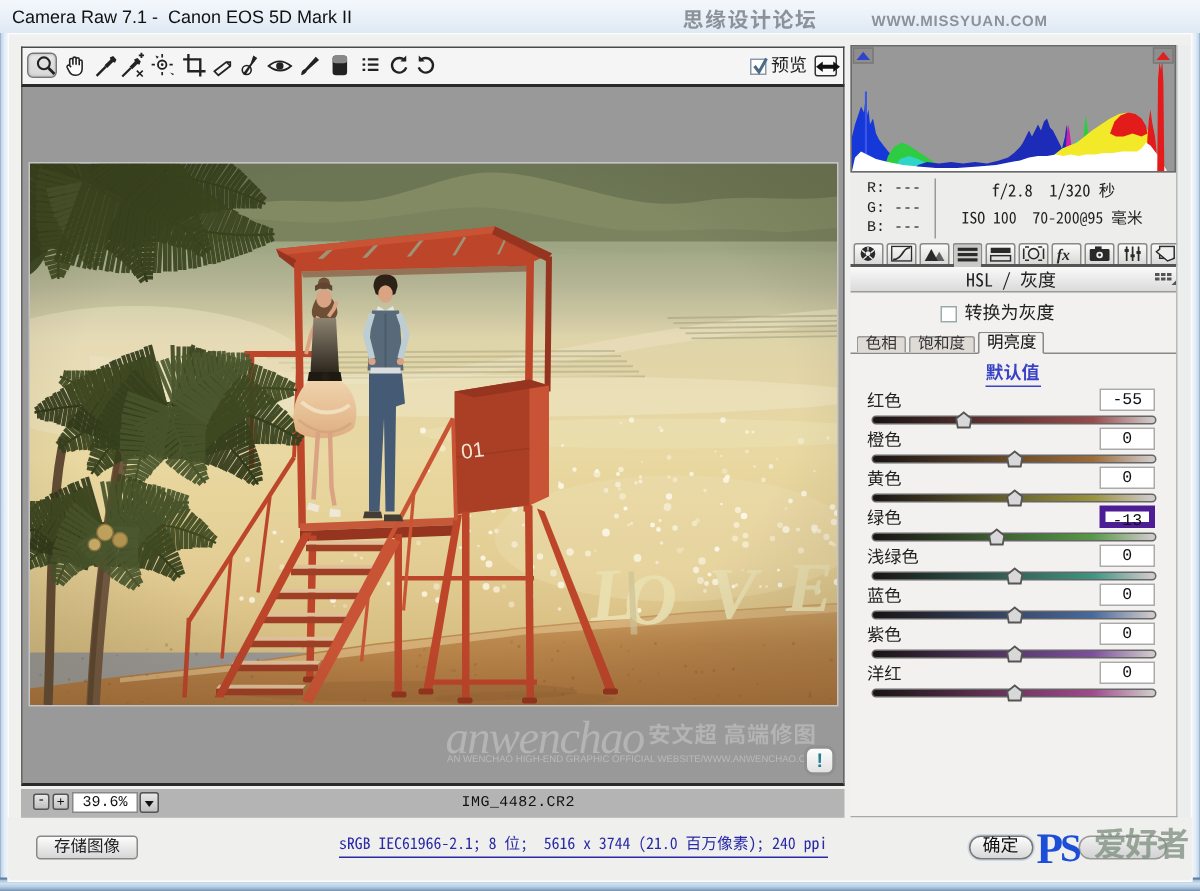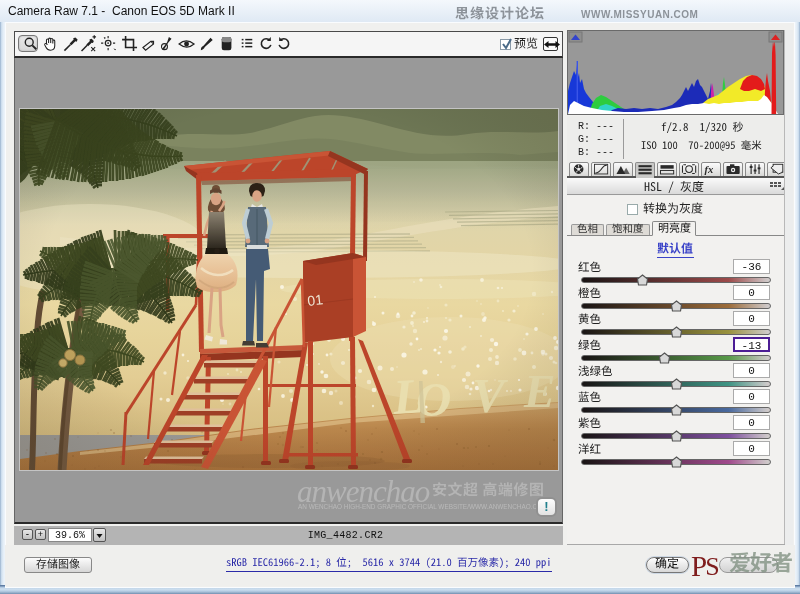--- a/index.html
+++ b/index.html
@@ -2121,21 +2121,21 @@
 <svg style="position:absolute;left:658px;top:223px;overflow:visible" width="35" height="16">
     <path d="M3.7 3.8V6H1.7V3.8ZM3.7 3.1H1.7V1H3.7ZM0.9 0.2V7.8H1.7V6.8H4.5V0.2ZM9.4 0.8V2.7H6.3V0.8ZM5.5 0V3.9C5.5 5.7 5.3 7.8 3.5 9.2C3.6 9.3 3.9 9.6 4.1 9.8C5.3 8.8 5.9 7.5 6.1 6.1H9.4V8.6C9.4 8.8 9.3 8.9 9.1 8.9C8.9 8.9 8.2 8.9 7.5 8.8C7.6 9.1 7.8 9.4 7.8 9.7C8.8 9.7 9.4 9.6 9.7 9.5C10.1 9.4 10.2 9.1 10.2 8.6V0ZM9.4 3.5V5.4H6.2C6.3 4.9 6.3 4.4 6.3 4V3.5Z M11.9 4.8V6.6H12.7V5.4H20.3V6.6H21.1V4.8ZM14 2.5H19V3.5H14ZM13.2 1.9V4.1H19.9V1.9ZM14.3 6.2C14.3 7.9 13.9 8.6 11.6 9C11.8 9.2 12 9.5 12.1 9.7C14.3 9.3 14.9 8.5 15.1 6.9H17.8V8.5C17.8 9.3 18 9.5 18.9 9.5C19.1 9.5 20.1 9.5 20.3 9.5C21 9.5 21.2 9.2 21.3 7.9C21.1 7.8 20.7 7.7 20.6 7.6C20.5 8.6 20.5 8.8 20.2 8.8C20 8.8 19.2 8.8 19.1 8.8C18.7 8.8 18.6 8.7 18.6 8.5V6.2ZM15.8 -0.3C16 -0 16.1 0.3 16.3 0.6H11.7V1.3H21.3V0.6H17.2C17.1 0.3 16.8 -0.2 16.6 -0.5Z M26.2 1.7V2.7H24.5V3.4H26.2V5.2H30.5V3.4H32.3V2.7H30.5V1.7H29.7V2.7H27V1.7ZM29.7 3.4V4.5H27V3.4ZM30.3 6.6C29.8 7.1 29.2 7.6 28.4 7.9C27.6 7.6 26.9 7.1 26.5 6.6ZM24.6 5.9V6.6H26.1L25.7 6.7C26.1 7.3 26.7 7.9 27.5 8.3C26.4 8.6 25.3 8.8 24.1 8.9C24.2 9.1 24.4 9.4 24.4 9.6C25.8 9.5 27.2 9.2 28.3 8.7C29.4 9.2 30.7 9.5 32.1 9.7C32.2 9.5 32.4 9.1 32.6 9C31.4 8.9 30.2 8.6 29.3 8.3C30.2 7.8 31 7.1 31.5 6.1L31 5.9L30.9 5.9ZM27.2 -0.3C27.4 -0 27.5 0.3 27.6 0.6H23.4V3.7C23.4 5.3 23.3 7.6 22.4 9.3C22.6 9.4 23 9.5 23.1 9.7C24.1 7.9 24.2 5.4 24.2 3.6V1.4H32.4V0.6H28.6C28.4 0.3 28.2 -0.1 28 -0.5Z" fill="#111"></path>
   </svg>
 <svg style="position:absolute;left:657px;top:243px;overflow:visible" width="38" height="17">
     <path d="M2.4 8.3C2.5 8.9 2.5 9.8 2.5 10.4L3.4 10.2C3.4 9.7 3.3 8.8 3.2 8.2ZM3.5 8.2C3.7 8.8 3.9 9.6 3.9 10.1L4.7 9.9C4.7 9.4 4.5 8.7 4.3 8.1ZM4.7 8.2C4.9 8.6 5.1 9.2 5.1 9.6L6 9.3C6 8.9 5.7 8.3 5.5 7.9ZM1.3 8C1.1 8.7 0.8 9.6 0.4 10.2L1.4 10.6C1.7 10 2 9.1 2.2 8.4ZM8 -0.6V2.5V2.7H6.2V4.1H8C7.8 6 7.3 8 5.6 9.8C6 10 6.4 10.3 6.7 10.6C7.8 9.4 8.4 8 8.8 6.7C9.3 8.3 9.9 9.7 10.9 10.6C11.1 10.2 11.5 9.7 11.8 9.5C10.5 8.4 9.7 6.3 9.3 4.1H11.4V2.7H9.3V2.5V0.7C9.7 1.3 10.1 2 10.3 2.4L11.3 1.8C11.1 1.3 10.5 0.5 10 -0.1L9.3 0.3V-0.6ZM2 1.3C2.2 1.8 2.3 2.6 2.4 3L3 2.8C2.9 2.4 2.8 1.7 2.6 1.1ZM2 0.7H3V3.4H2ZM4.9 1.7V3.4H3.9V2.9L4.4 3.1C4.5 2.7 4.7 2.2 4.9 1.7ZM4.3 1.1C4.2 1.5 4 2.3 3.9 2.7V0.7H4.9V1.3ZM1 4.9V6H2.8V6.6L0.7 6.7L0.8 7.9C2.2 7.8 4.2 7.7 6 7.6L6.1 6.5L4.1 6.6V6H5.9V4.9H4.1V4.4H6V-0.2H1V4.4H2.8V4.9Z M13.4 0.5C14 1 14.9 1.8 15.3 2.3L16.3 1.3C15.9 0.8 15 0.1 14.4 -0.5ZM19.2 -0.5C19.2 3.4 19.3 7.4 16.3 9.6C16.7 9.8 17.1 10.3 17.4 10.7C18.8 9.6 19.6 8.1 20 6.5C20.5 8 21.3 9.6 22.7 10.7C23 10.3 23.4 9.9 23.8 9.6C21.1 7.8 20.7 4.1 20.6 2.9C20.7 1.8 20.7 0.6 20.7 -0.5ZM12.5 3.1V4.5H14.3V8.1C14.3 8.8 13.8 9.2 13.5 9.5C13.8 9.7 14.2 10.2 14.3 10.5C14.5 10.2 14.9 9.9 17.2 8.2C17 7.9 16.8 7.4 16.7 7L15.7 7.7V3.1Z M31 -0.6C31 -0.2 31 0.1 30.9 0.5H28V1.7H30.8L30.6 2.6H28.5V9.2H27.5V10.5H35.6V9.2H34.7V2.6H31.9L32.1 1.7H35.3V0.5H32.4L32.5 -0.5ZM29.8 9.2V8.6H33.4V9.2ZM29.8 5.3H33.4V5.9H29.8ZM29.8 4.3V3.6H33.4V4.3ZM29.8 6.9H33.4V7.6H29.8ZM26.8 -0.6C26.3 1.2 25.3 2.9 24.2 3.9C24.5 4.3 24.9 5.1 25 5.4C25.2 5.2 25.4 4.9 25.7 4.6V10.7H27V2.5C27.4 1.6 27.8 0.7 28.2 -0.1Z" fill="#3a43c8"></path>
   </svg>
 <div class="abs" style="left:657px;top:257px;width:37px;height:1px;background:#3a43c8"></div>
 <svg style="position:absolute;left:578px;top:262px;overflow:visible" width="25" height="16">
     <path d="M0.4 8.6 0.6 9.5C1.7 9.2 3.2 8.9 4.6 8.6L4.5 7.8C3 8.1 1.5 8.4 0.4 8.6ZM0.7 4.3C0.9 4.2 1.2 4.2 2.6 4C2.1 4.7 1.6 5.3 1.4 5.5C1 5.9 0.7 6.2 0.5 6.2C0.6 6.5 0.7 6.9 0.8 7.1C1 6.9 1.4 6.9 4.6 6.4C4.6 6.2 4.6 5.8 4.6 5.6L2 6C3 4.9 4 3.7 4.8 2.4L4 2C3.8 2.4 3.5 2.8 3.2 3.2L1.7 3.3C2.4 2.3 3.1 1.1 3.7 -0.1L2.8 -0.5C2.3 0.9 1.4 2.4 1.1 2.8C0.8 3.2 0.6 3.4 0.4 3.5C0.5 3.7 0.6 4.1 0.7 4.3ZM4.7 8.5V9.4H11V8.5H8.3V1.5H10.8V0.6H4.9V1.5H7.4V8.5Z M17 3.5V5.5H14.3V3.5ZM17.8 3.5H20.5V5.5H17.8ZM18.4 1.3C18 1.8 17.6 2.3 17.2 2.7H14.1C14.6 2.3 15 1.8 15.4 1.3ZM15.6 -0.5C14.8 1.1 13.4 2.4 11.9 3.3C12.1 3.5 12.4 3.9 12.4 4.1C12.8 3.9 13.1 3.6 13.5 3.3V8.3C13.5 9.6 14 9.9 15.8 9.9C16.3 9.9 19.8 9.9 20.3 9.9C22 9.9 22.4 9.4 22.6 7.6C22.3 7.6 22 7.4 21.7 7.3C21.6 8.8 21.4 9.1 20.3 9.1C19.5 9.1 16.4 9.1 15.8 9.1C14.5 9.1 14.3 9 14.3 8.3V6.4H20.5V6.9H21.4V2.7H18.2C18.8 2.2 19.3 1.5 19.7 0.9L19.1 0.5L19 0.6H15.9C16.1 0.3 16.2 0 16.4 -0.2Z" fill="#222"></path>
   </svg>
-<div class="abs mono" style="left:733px;top:259px;width:37px;height:15px;background:#fff;border:1px solid #aaa;font-size:11px;line-height:14px;text-align:center;color:#111">-36</div>
+<div class="abs mono" style="left:733px;top:259px;width:37px;height:15px;background:#fff;border:1px solid #aaa;font-size:11px;line-height:14px;text-align:center;color:#111">-55</div>
 <div class="abs" style="left:581px;top:277px;width:190px;height:6px;border-radius:3px;border:1px solid #666;background:linear-gradient(90deg,#191414,#9c4a4a 78%,#cfcaca 99%)"></div>
 <svg class="abs" style="left:636px;top:274px" width="13" height="13">
     <path d="M6.5 1 L11.5 5 L10.5 11 L2.5 11 L1.5 5 Z" fill="#d8d8d8" stroke="#555" stroke-width="1.2"></path>
   </svg>
 <svg style="position:absolute;left:578px;top:288px;overflow:visible" width="25" height="16">
     <path d="M5.7 5H9.1V6.2H5.7ZM4.9 4.3V6.9H9.9V4.3ZM2.1 -0.5V1.8H0.6V2.6H2C1.7 4.1 1 6 0.3 6.9C0.4 7.1 0.7 7.5 0.7 7.7C1.2 7 1.7 5.8 2.1 4.5V10.1H2.9V4.3C3.2 4.9 3.5 5.6 3.7 6L4.2 5.3C4 5 3.2 3.7 2.9 3.2V2.6H4V1.8H2.9V-0.5ZM4.1 1.7C4.4 2 4.9 2.3 5.2 2.6C4.7 3.2 4.2 3.7 3.7 4C3.9 4.1 4.1 4.4 4.2 4.6C4.8 4.2 5.4 3.7 5.8 3V3.5H8.8V2.7H6C6.5 2 6.9 1.1 7.1 0.1L6.6 -0L6.5 -0H4.4V0.7H6.2C6 1.2 5.8 1.6 5.6 2C5.3 1.7 4.9 1.4 4.5 1.2ZM5.3 7.3C5.6 7.8 5.9 8.5 5.9 9L6.7 8.8C6.6 8.3 6.4 7.6 6.1 7.1ZM8.6 7C8.4 7.6 8 8.4 7.7 9H3.8V9.8H11V9H8.6C8.9 8.5 9.2 7.9 9.5 7.3ZM8.3 -0.4 7.6 -0.2C8.3 2.4 9.3 3.7 10.6 4.6C10.8 4.4 11 4.1 11.2 3.9C10.7 3.6 10.2 3.2 9.8 2.7C10.1 2.4 10.6 2.1 11 1.8L10.4 1.2C10.2 1.5 9.8 1.9 9.4 2.2C9.2 1.9 9.1 1.7 9 1.4C9.3 1.2 9.8 0.8 10.2 0.5L9.6 -0.1C9.4 0.2 9 0.5 8.7 0.8C8.6 0.4 8.4 0 8.3 -0.4Z M17 3.5V5.5H14.3V3.5ZM17.8 3.5H20.5V5.5H17.8ZM18.4 1.3C18 1.8 17.6 2.3 17.2 2.7H14.1C14.6 2.3 15 1.8 15.4 1.3ZM15.6 -0.5C14.8 1.1 13.4 2.4 11.9 3.3C12.1 3.5 12.4 3.9 12.4 4.1C12.8 3.9 13.1 3.6 13.5 3.3V8.3C13.5 9.6 14 9.9 15.8 9.9C16.3 9.9 19.8 9.9 20.3 9.9C22 9.9 22.4 9.4 22.6 7.6C22.3 7.6 22 7.4 21.7 7.3C21.6 8.8 21.4 9.1 20.3 9.1C19.5 9.1 16.4 9.1 15.8 9.1C14.5 9.1 14.3 9 14.3 8.3V6.4H20.5V6.9H21.4V2.7H18.2C18.8 2.2 19.3 1.5 19.7 0.9L19.1 0.5L19 0.6H15.9C16.1 0.3 16.2 0 16.4 -0.2Z" fill="#222"></path>
   </svg>
 <div class="abs mono" style="left:733px;top:285px;width:37px;height:15px;background:#fff;border:1px solid #aaa;font-size:11px;line-height:14px;text-align:center;color:#111">0</div>
 <div class="abs" style="left:581px;top:303px;width:190px;height:6px;border-radius:3px;border:1px solid #666;background:linear-gradient(90deg,#191414,#9c6c3a 78%,#cfcaca 99%)"></div>
 <svg class="abs" style="left:670px;top:300px" width="13" height="13">
@@ -2145,21 +2145,21 @@
     <path d="M6.8 8.7C8.1 9.2 9.4 9.7 10.2 10.1L10.8 9.5C10 9.2 8.6 8.6 7.3 8.2ZM4 8.2C3.3 8.7 1.9 9.2 0.7 9.5C0.9 9.7 1.1 10 1.3 10.2C2.4 9.8 3.9 9.3 4.8 8.7ZM1.9 4.1V8H9.7V4.1H6.2V3.2H10.9V2.4H8.1V1.3H10.1V0.6H8.1V-0.5H7.2V0.6H4.4V-0.5H3.5V0.6H1.5V1.3H3.5V2.4H0.6V3.2H5.3V4.1ZM4.4 2.4V1.3H7.2V2.4ZM2.7 6.3H5.3V7.4H2.7ZM6.2 6.3H8.8V7.4H6.2ZM2.7 4.7H5.3V5.7H2.7ZM6.2 4.7H8.8V5.7H6.2Z M17 3.5V5.5H14.3V3.5ZM17.8 3.5H20.5V5.5H17.8ZM18.4 1.3C18 1.8 17.6 2.3 17.2 2.7H14.1C14.6 2.3 15 1.8 15.4 1.3ZM15.6 -0.5C14.8 1.1 13.4 2.4 11.9 3.3C12.1 3.5 12.4 3.9 12.4 4.1C12.8 3.9 13.1 3.6 13.5 3.3V8.3C13.5 9.6 14 9.9 15.8 9.9C16.3 9.9 19.8 9.9 20.3 9.9C22 9.9 22.4 9.4 22.6 7.6C22.3 7.6 22 7.4 21.7 7.3C21.6 8.8 21.4 9.1 20.3 9.1C19.5 9.1 16.4 9.1 15.8 9.1C14.5 9.1 14.3 9 14.3 8.3V6.4H20.5V6.9H21.4V2.7H18.2C18.8 2.2 19.3 1.5 19.7 0.9L19.1 0.5L19 0.6H15.9C16.1 0.3 16.2 0 16.4 -0.2Z" fill="#222"></path>
   </svg>
 <div class="abs mono" style="left:733px;top:311px;width:37px;height:15px;background:#fff;border:1px solid #aaa;font-size:11px;line-height:14px;text-align:center;color:#111">0</div>
 <div class="abs" style="left:581px;top:329px;width:190px;height:6px;border-radius:3px;border:1px solid #666;background:linear-gradient(90deg,#191414,#99923e 78%,#cfcaca 99%)"></div>
 <svg class="abs" style="left:670px;top:326px" width="13" height="13">
     <path d="M6.5 1 L11.5 5 L10.5 11 L2.5 11 L1.5 5 Z" fill="#d8d8d8" stroke="#555" stroke-width="1.2"></path>
   </svg>
 <svg style="position:absolute;left:578px;top:340px;overflow:visible" width="25" height="16">
     <path d="M4.8 5.2C5.3 5.7 6 6.3 6.2 6.7L6.8 6.2C6.6 5.8 5.9 5.2 5.4 4.8ZM0.5 8.6 0.7 9.4C1.6 9.1 2.9 8.7 4.1 8.3L4 7.6C2.7 8 1.4 8.4 0.5 8.6ZM5.1 0V0.7H9.4L9.3 1.7H5.3V2.4H9.3L9.2 3.5H4.7V4.3H7.4V6.5C6.3 7.2 5.1 8 4.3 8.4L4.8 9.1C5.5 8.6 6.5 7.9 7.4 7.3V9.2C7.4 9.3 7.3 9.3 7.2 9.3C7.1 9.3 6.6 9.3 6.2 9.3C6.3 9.6 6.4 9.9 6.4 10.1C7.1 10.1 7.5 10.1 7.8 10C8.1 9.8 8.2 9.6 8.2 9.2V7.1C8.8 8 9.7 8.8 10.6 9.2C10.8 9 11 8.7 11.2 8.6C10.3 8.2 9.5 7.6 8.9 6.9C9.5 6.4 10.3 5.8 10.9 5.2L10.2 4.8C9.8 5.3 9.1 5.9 8.5 6.4C8.4 6.2 8.3 6 8.2 5.8V4.3H11V3.5H10.1C10.1 2.4 10.2 1 10.2 0L9.6 -0L9.5 0ZM0.7 4.3C0.9 4.3 1.1 4.2 2.4 4C1.9 4.7 1.5 5.3 1.3 5.6C1 6 0.7 6.3 0.5 6.3C0.6 6.5 0.7 6.9 0.8 7.1C1 7 1.4 6.9 4 6.3C4 6.2 4 5.8 4 5.6L1.9 6C2.8 4.9 3.6 3.7 4.3 2.4L3.6 2C3.3 2.4 3.1 2.8 2.9 3.3L1.6 3.4C2.2 2.4 2.9 1.1 3.3 -0.1L2.5 -0.4C2 0.9 1.3 2.4 1 2.8C0.8 3.2 0.6 3.4 0.4 3.5C0.5 3.7 0.6 4.2 0.7 4.3Z M17 3.5V5.5H14.3V3.5ZM17.8 3.5H20.5V5.5H17.8ZM18.4 1.3C18 1.8 17.6 2.3 17.2 2.7H14.1C14.6 2.3 15 1.8 15.4 1.3ZM15.6 -0.5C14.8 1.1 13.4 2.4 11.9 3.3C12.1 3.5 12.4 3.9 12.4 4.1C12.8 3.9 13.1 3.6 13.5 3.3V8.3C13.5 9.6 14 9.9 15.8 9.9C16.3 9.9 19.8 9.9 20.3 9.9C22 9.9 22.4 9.4 22.6 7.6C22.3 7.6 22 7.4 21.7 7.3C21.6 8.8 21.4 9.1 20.3 9.1C19.5 9.1 16.4 9.1 15.8 9.1C14.5 9.1 14.3 9 14.3 8.3V6.4H20.5V6.9H21.4V2.7H18.2C18.8 2.2 19.3 1.5 19.7 0.9L19.1 0.5L19 0.6H15.9C16.1 0.3 16.2 0 16.4 -0.2Z" fill="#222"></path>
   </svg>
-<div class="abs mono" style="left:733px;top:337px;width:37px;height:15px;background:#fff;border:2px solid #4c1d95;font-size:11px;line-height:14px;text-align:center;color:#111">-13</div>
+<div class="abs mono" style="left:733px;top:337px;width:37px;height:15px;background:#fff;border:4px solid #4c1d95;font-size:11px;line-height:14px;text-align:center;color:#111">-13</div>
 <div class="abs" style="left:581px;top:355px;width:190px;height:6px;border-radius:3px;border:1px solid #666;background:linear-gradient(90deg,#191414,#579948 78%,#cfcaca 99%)"></div>
 <svg class="abs" style="left:658px;top:352px" width="13" height="13">
     <path d="M6.5 1 L11.5 5 L10.5 11 L2.5 11 L1.5 5 Z" fill="#d8d8d8" stroke="#555" stroke-width="1.2"></path>
   </svg>
 <svg style="position:absolute;left:578px;top:366px;overflow:visible" width="36" height="16">
     <path d="M7.4 0.2C8 0.6 8.7 1.2 9.1 1.6L9.6 1C9.2 0.6 8.5 0.1 7.9 -0.3ZM1.1 0.2C1.8 0.6 2.6 1.2 3 1.6L3.5 1C3.1 0.6 2.2 0 1.6 -0.3ZM0.4 3.4C1.1 3.7 2 4.3 2.4 4.7L2.9 4C2.5 3.6 1.6 3.1 0.9 2.8ZM0.7 9.4 1.5 9.9C2.1 8.9 2.7 7.4 3.3 6.2L2.6 5.7C2 7 1.3 8.5 0.7 9.4ZM10.1 5.1C9.5 5.9 8.7 6.6 7.8 7.2C7.6 6.6 7.4 5.9 7.2 5.2L10.9 4.7L10.8 3.9L7 4.4C7 3.9 6.9 3.4 6.8 2.8L10.5 2.4L10.4 1.6L6.8 2C6.7 1.2 6.7 0.4 6.7 -0.4H5.8C5.8 0.4 5.8 1.3 5.9 2.1L3.7 2.4L3.8 3.2L6 2.9C6 3.5 6.1 4 6.2 4.5L3.4 4.8L3.6 5.6L6.3 5.3C6.5 6.2 6.8 7 7 7.7C5.9 8.3 4.7 8.8 3.4 9.1C3.6 9.3 3.8 9.6 4 9.9C5.2 9.5 6.3 9 7.4 8.4C8 9.5 8.7 10.1 9.6 10.1C10.5 10.1 10.8 9.6 11 7.7C10.8 7.6 10.5 7.4 10.3 7.2C10.2 8.7 10 9.3 9.7 9.3C9.1 9.3 8.6 8.8 8.2 8C9.2 7.3 10.1 6.5 10.8 5.5Z M16.3 5.2C16.8 5.7 17.5 6.3 17.7 6.7L18.3 6.2C18.1 5.8 17.4 5.2 16.9 4.8ZM12 8.6 12.2 9.4C13.1 9.1 14.4 8.7 15.6 8.3L15.5 7.6C14.2 8 12.9 8.4 12 8.6ZM16.6 0V0.7H20.9L20.8 1.7H16.8V2.4H20.8L20.7 3.5H16.2V4.3H18.9V6.5C17.8 7.2 16.6 8 15.8 8.4L16.3 9.1C17 8.6 18 7.9 18.9 7.3V9.2C18.9 9.3 18.8 9.3 18.7 9.3C18.6 9.3 18.1 9.3 17.7 9.3C17.8 9.6 17.9 9.9 17.9 10.1C18.6 10.1 19 10.1 19.3 10C19.6 9.8 19.7 9.6 19.7 9.2V7.1C20.3 8 21.2 8.8 22.1 9.2C22.3 9 22.5 8.7 22.7 8.6C21.8 8.2 21 7.6 20.4 6.9C21 6.4 21.8 5.8 22.4 5.2L21.7 4.8C21.3 5.3 20.6 5.9 20 6.4C19.9 6.2 19.8 6 19.7 5.8V4.3H22.5V3.5H21.6C21.6 2.4 21.7 1 21.7 0L21.1 -0L21 0ZM12.2 4.3C12.4 4.3 12.6 4.2 13.9 4C13.4 4.7 13 5.3 12.8 5.6C12.5 6 12.2 6.3 12 6.3C12.1 6.5 12.2 6.9 12.3 7.1C12.5 7 12.9 6.9 15.5 6.3C15.5 6.2 15.5 5.8 15.5 5.6L13.4 6C14.3 4.9 15.1 3.7 15.8 2.4L15.1 2C14.8 2.4 14.6 2.8 14.4 3.3L13.1 3.4C13.7 2.4 14.4 1.1 14.8 -0.1L14 -0.4C13.5 0.9 12.8 2.4 12.5 2.8C12.3 3.2 12.1 3.4 11.9 3.5C12 3.7 12.1 4.2 12.2 4.3Z M28.5 3.5V5.5H25.8V3.5ZM29.3 3.5H32V5.5H29.3ZM29.9 1.3C29.5 1.8 29.1 2.3 28.7 2.7H25.6C26.1 2.3 26.5 1.8 26.9 1.3ZM27.1 -0.5C26.3 1.1 24.9 2.4 23.4 3.3C23.6 3.5 23.9 3.9 23.9 4.1C24.3 3.9 24.6 3.6 25 3.3V8.3C25 9.6 25.5 9.9 27.3 9.9C27.8 9.9 31.3 9.9 31.8 9.9C33.5 9.9 33.9 9.4 34.1 7.6C33.8 7.6 33.5 7.4 33.2 7.3C33.1 8.8 32.9 9.1 31.8 9.1C31 9.1 27.9 9.1 27.3 9.1C26 9.1 25.8 9 25.8 8.3V6.4H32V6.9H32.9V2.7H29.7C30.3 2.2 30.8 1.5 31.2 0.9L30.6 0.5L30.5 0.6H27.4C27.6 0.3 27.7 0 27.9 -0.2Z" fill="#222"></path>
   </svg>
 <div class="abs mono" style="left:733px;top:363px;width:37px;height:15px;background:#fff;border:1px solid #aaa;font-size:11px;line-height:14px;text-align:center;color:#111">0</div>
 <div class="abs" style="left:581px;top:381px;width:190px;height:6px;border-radius:3px;border:1px solid #666;background:linear-gradient(90deg,#191414,#3f9484 78%,#cfcaca 99%)"></div>
 <svg class="abs" style="left:670px;top:378px" width="13" height="13">
@@ -2199,16 +2199,16 @@
   </svg>
 <svg class="abs" style="left:226px;top:557px;overflow:visible" width="340" height="14">
     <path d="M2.6 9.1C3.9 9.1 4.7 8.4 4.7 7.4C4.7 6.4 3.7 6 3 5.7C2.3 5.5 1.7 5.3 1.7 4.7C1.7 4.3 2 3.9 2.7 3.9C3.3 3.9 3.6 4.1 4 4.4L4.5 3.8C4 3.4 3.5 3.2 2.7 3.2C1.5 3.2 0.8 3.9 0.8 4.8C0.8 5.7 1.7 6.1 2.5 6.4C3.1 6.7 3.7 6.9 3.7 7.5C3.7 8 3.4 8.4 2.6 8.4C1.9 8.4 1.5 8.1 1 7.7L0.5 8.3C1.1 8.8 1.8 9.1 2.6 9.1Z M7 4.9V2.1H7.5C8.5 2.1 9 2.4 9 3.5C9 4.5 8.5 4.9 7.5 4.9ZM9.1 9H10.2L8.7 5.6C9.5 5.3 10 4.6 10 3.5C10 1.9 9 1.3 7.7 1.3H6V9H7V5.7H7.7H7.7Z M13.5 9.1C14.2 9.1 14.8 8.8 15.2 8.3V5H13.3V5.8H14.3V7.9C14.2 8.1 13.8 8.3 13.5 8.3C12.6 8.3 11.9 7.1 11.9 5.1C11.9 3.2 12.6 2 13.6 2C14.1 2 14.4 2.3 14.6 2.7L15.2 2.1C14.8 1.6 14.3 1.2 13.6 1.2C12 1.2 10.9 2.7 10.9 5.2C10.9 7.7 12 9.1 13.5 9.1Z M16.6 9H18.1C19.6 9 20.6 8.3 20.6 6.8C20.6 5.6 20 5.1 19.2 4.9V4.9C19.9 4.6 20.3 3.9 20.3 3.2C20.3 1.8 19.4 1.3 18.1 1.3H16.6ZM17.5 4.6V2.1H18C18.9 2.1 19.3 2.4 19.3 3.3C19.3 4.1 19 4.6 17.9 4.6ZM17.5 8.2V5.3H18.1C19.1 5.3 19.6 5.8 19.6 6.7C19.6 7.8 19.1 8.2 18 8.2Z M27 9H30.8V8.2H29.4V2.1H30.8V1.3H27V2.1H28.4V8.2H27Z M32.4 9H36.2V8.2H33.4V5.4H35.6V4.5H33.4V2.1H36.1V1.3H32.4Z M39.9 9.1C40.6 9.1 41.2 8.8 41.7 8.2L41.1 7.6C40.8 8 40.4 8.3 40 8.3C39 8.3 38.3 7.3 38.3 5.1C38.3 3 39.1 2 40 2C40.4 2 40.7 2.2 41 2.6L41.6 2C41.2 1.6 40.7 1.2 39.9 1.2C38.5 1.2 37.3 2.4 37.3 5.2C37.3 7.9 38.5 9.1 39.9 9.1Z M44.8 9.1C45.8 9.1 46.7 8.2 46.7 6.7C46.7 5.2 46 4.4 45 4.4C44.4 4.4 43.9 4.8 43.5 5.3C43.6 3 44.3 2.2 45 2.2C45.4 2.2 45.8 2.4 46.1 2.8L46.6 2.2C46.3 1.7 45.7 1.4 45 1.4C43.7 1.4 42.6 2.5 42.6 5.5C42.6 7.9 43.6 9.1 44.8 9.1ZM43.5 6C43.9 5.4 44.4 5.2 44.8 5.2C45.4 5.2 45.8 5.7 45.8 6.7C45.8 7.7 45.4 8.4 44.8 8.4C44.1 8.4 43.6 7.6 43.5 6Z M47.9 9H52V8.2H50.5V1.5H49.8C49.4 1.8 48.9 1.9 48.3 2V2.7H49.6V8.2H47.9Z M54.7 9.1C56 9.1 57.2 8 57.2 5C57.2 2.6 56.2 1.4 55 1.4C53.9 1.4 53 2.3 53 3.8C53 5.3 53.8 6.1 54.8 6.1C55.3 6.1 55.8 5.7 56.2 5.2C56.2 7.6 55.5 8.3 54.7 8.3C54.3 8.3 53.9 8.1 53.7 7.7L53.1 8.3C53.5 8.8 54 9.1 54.7 9.1ZM56.2 4.5C55.8 5.1 55.3 5.3 55 5.3C54.3 5.3 53.9 4.8 53.9 3.8C53.9 2.8 54.4 2.1 55 2.1C55.7 2.1 56.2 2.9 56.2 4.5Z M60.5 9.1C61.6 9.1 62.5 8.2 62.5 6.7C62.5 5.2 61.7 4.4 60.7 4.4C60.2 4.4 59.7 4.8 59.3 5.3C59.3 3 60 2.2 60.8 2.2C61.2 2.2 61.6 2.4 61.8 2.8L62.4 2.2C62 1.7 61.5 1.4 60.8 1.4C59.5 1.4 58.3 2.5 58.3 5.5C58.3 7.9 59.3 9.1 60.5 9.1ZM59.3 6C59.7 5.4 60.2 5.2 60.5 5.2C61.2 5.2 61.6 5.7 61.6 6.7C61.6 7.7 61.1 8.4 60.5 8.4C59.8 8.4 59.3 7.6 59.3 6Z M65.8 9.1C66.8 9.1 67.7 8.2 67.7 6.7C67.7 5.2 67 4.4 66 4.4C65.4 4.4 64.9 4.8 64.5 5.3C64.6 3 65.3 2.2 66 2.2C66.4 2.2 66.8 2.4 67.1 2.8L67.6 2.2C67.3 1.7 66.7 1.4 66 1.4C64.7 1.4 63.6 2.5 63.6 5.5C63.6 7.9 64.6 9.1 65.8 9.1ZM64.5 6C64.9 5.4 65.4 5.2 65.8 5.2C66.4 5.2 66.8 5.7 66.8 6.7C66.8 7.7 66.4 8.4 65.8 8.4C65.1 8.4 64.6 7.6 64.5 6Z M69.4 6.4H72.4V5.7H69.4Z M74 9H78.2V8.2H76.5C76.1 8.2 75.7 8.2 75.3 8.2C76.8 6.4 77.9 4.9 77.9 3.5C77.9 2.2 77.2 1.4 76 1.4C75.1 1.4 74.5 1.8 73.9 2.5L74.5 3C74.9 2.5 75.3 2.2 75.8 2.2C76.6 2.2 77 2.8 77 3.6C77 4.9 75.9 6.2 74 8.4Z M81.4 9.1C81.8 9.1 82.1 8.9 82.1 8.4C82.1 8 81.8 7.7 81.4 7.7C81 7.7 80.7 8 80.7 8.4C80.7 8.9 81 9.1 81.4 9.1Z M84.7 9H88.7V8.2H87.3V1.5H86.5C86.1 1.8 85.7 1.9 85 2V2.7H86.3V8.2H84.7Z M91.9 4.9C92.3 4.9 92.6 4.6 92.6 4.2C92.6 3.7 92.3 3.4 91.9 3.4C91.5 3.4 91.2 3.7 91.2 4.2C91.2 4.6 91.5 4.9 91.9 4.9ZM91.2 11C92.1 10.6 92.7 9.8 92.7 8.8C92.7 8.1 92.4 7.7 91.9 7.7C91.5 7.7 91.2 7.9 91.2 8.3C91.2 8.8 91.5 9 91.9 9L92 9C92 9.7 91.6 10.1 90.9 10.4Z M102.4 9.1C103.7 9.1 104.5 8.3 104.5 7.2C104.5 6.2 104 5.7 103.4 5.2V5.2C103.8 4.7 104.2 4 104.2 3.3C104.2 2.2 103.5 1.4 102.4 1.4C101.3 1.4 100.5 2.1 100.5 3.2C100.5 4 101 4.6 101.4 5V5.1C100.8 5.5 100.3 6.1 100.3 7.1C100.3 8.3 101.1 9.1 102.4 9.1ZM102.7 4.9C102 4.5 101.4 4 101.4 3.2C101.4 2.5 101.8 2.1 102.4 2.1C103 2.1 103.4 2.6 103.4 3.3C103.4 3.9 103.2 4.4 102.7 4.9ZM102.4 8.4C101.6 8.4 101.1 7.9 101.1 7.1C101.1 6.3 101.5 5.8 102 5.4C102.9 5.9 103.5 6.3 103.5 7.2C103.5 7.9 103.1 8.4 102.4 8.4Z M114.1 2.1V2.9H119.8V2.1ZM114.8 3.7C115.1 5.1 115.4 7.1 115.5 8.2L116.3 7.9C116.2 6.9 115.9 5 115.5 3.5ZM116.2 0.3C116.4 0.8 116.6 1.5 116.7 2L117.5 1.7C117.4 1.3 117.2 0.6 117 0.1ZM113.7 8.6V9.4H120.3V8.6H118.1C118.5 7.2 118.9 5.2 119.2 3.6L118.4 3.4C118.2 5 117.8 7.2 117.4 8.6ZM113.3 0.2C112.7 1.8 111.7 3.4 110.6 4.4C110.8 4.6 111 5 111.1 5.2C111.5 4.8 111.8 4.4 112.1 3.9V9.8H112.9V2.7C113.3 2 113.7 1.2 114 0.4Z M123.4 4.9C123.8 4.9 124.1 4.6 124.1 4.2C124.1 3.7 123.8 3.4 123.4 3.4C123 3.4 122.7 3.7 122.7 4.2C122.7 4.6 123 4.9 123.4 4.9ZM122.7 11C123.6 10.6 124.2 9.8 124.2 8.8C124.2 8.1 123.9 7.7 123.4 7.7C123 7.7 122.7 7.9 122.7 8.3C122.7 8.8 123 9 123.4 9L123.5 9C123.5 9.7 123.1 10.1 122.4 10.4Z M138.9 9.1C140.1 9.1 141.1 8.2 141.1 6.6C141.1 5 140.2 4.3 139.2 4.3C138.8 4.3 138.5 4.4 138.3 4.5L138.5 2.3H140.9V1.5H137.6L137.4 5.1L137.9 5.4C138.2 5.1 138.5 5 138.9 5C139.6 5 140.2 5.6 140.2 6.6C140.2 7.7 139.6 8.3 138.8 8.3C138.1 8.3 137.7 8 137.3 7.6L136.9 8.2C137.3 8.7 137.9 9.1 138.9 9.1Z M144.5 9.1C145.6 9.1 146.5 8.2 146.5 6.7C146.5 5.2 145.7 4.4 144.7 4.4C144.2 4.4 143.7 4.8 143.3 5.3C143.3 3 144 2.2 144.8 2.2C145.2 2.2 145.6 2.4 145.8 2.8L146.4 2.2C146 1.7 145.5 1.4 144.8 1.4C143.5 1.4 142.3 2.5 142.3 5.5C142.3 7.9 143.3 9.1 144.5 9.1ZM143.3 6C143.7 5.4 144.2 5.2 144.5 5.2C145.2 5.2 145.6 5.7 145.6 6.7C145.6 7.7 145.1 8.4 144.5 8.4C143.8 8.4 143.3 7.6 143.3 6Z M147.7 9H151.7V8.2H150.3V1.5H149.5C149.1 1.8 148.7 1.9 148 2V2.7H149.3V8.2H147.7Z M155 9.1C156.1 9.1 157 8.2 157 6.7C157 5.2 156.2 4.4 155.2 4.4C154.7 4.4 154.2 4.8 153.8 5.3C153.8 3 154.5 2.2 155.3 2.2C155.7 2.2 156.1 2.4 156.3 2.8L156.9 2.2C156.5 1.7 156 1.4 155.3 1.4C154 1.4 152.8 2.5 152.8 5.5C152.8 7.9 153.8 9.1 155 9.1ZM153.8 6C154.2 5.4 154.7 5.2 155 5.2C155.7 5.2 156.1 5.7 156.1 6.7C156.1 7.7 155.6 8.4 155 8.4C154.3 8.4 153.8 7.6 153.8 6Z M163.2 9H164.2L164.8 7.7C164.9 7.4 165.1 7 165.3 6.7H165.3C165.5 7 165.7 7.4 165.9 7.7L166.6 9H167.6L166 6.1L167.5 3.3H166.5L165.9 4.5C165.8 4.8 165.6 5.2 165.5 5.5H165.4C165.3 5.2 165.1 4.9 164.9 4.5L164.3 3.3H163.3L164.8 6Z M175.7 9.1C176.9 9.1 177.8 8.3 177.8 7C177.8 6 177.2 5.3 176.5 5.1V5.1C177.2 4.8 177.6 4.2 177.6 3.2C177.6 2.1 176.9 1.4 175.7 1.4C175 1.4 174.3 1.8 173.8 2.3L174.4 2.9C174.7 2.5 175.2 2.2 175.6 2.2C176.3 2.2 176.7 2.6 176.7 3.3C176.7 4.1 176.2 4.7 175 4.7V5.5C176.4 5.5 176.9 6.1 176.9 7C176.9 7.8 176.3 8.3 175.6 8.3C175 8.3 174.5 7.9 174.1 7.5L173.6 8.1C174 8.6 174.7 9.1 175.7 9.1Z M180.3 9H181.3C181.4 6.1 181.8 4.3 183.2 2.1V1.5H179.1V2.3H182.2C181 4.4 180.5 6.1 180.3 9Z M186.9 9H187.8V6.9H188.6V6.2H187.8V1.5H186.6L184.1 6.3V6.9H186.9ZM186.9 6.2H185L186.3 3.6C186.5 3.2 186.7 2.8 186.9 2.4H186.9C186.9 2.9 186.9 3.3 186.9 3.7Z M192.1 9H193V6.9H193.9V6.2H193V1.5H191.8L189.3 6.3V6.9H192.1ZM192.1 6.2H190.2L191.6 3.6C191.8 3.2 192 2.8 192.1 2.4H192.2C192.1 2.9 192.1 3.3 192.1 3.7Z M203.3 11.1 203.8 10.6C202.4 9.2 201.8 7.8 201.8 5.7C201.8 3.7 202.4 2.2 203.8 0.9L203.3 0.4C201.9 1.6 201 3.4 201 5.7C201 8.1 201.9 9.8 203.3 11.1Z M205.2 9H209.5V8.2H207.7C207.3 8.2 207 8.2 206.6 8.2C208.1 6.4 209.2 4.9 209.2 3.5C209.2 2.2 208.4 1.4 207.2 1.4C206.3 1.4 205.7 1.8 205.2 2.5L205.8 3C206.1 2.5 206.6 2.2 207.1 2.2C207.9 2.2 208.2 2.8 208.2 3.6C208.2 4.9 207.1 6.2 205.2 8.4Z M210.7 9H214.7V8.2H213.3V1.5H212.5C212.1 1.8 211.7 1.9 211 2V2.7H212.3V8.2H210.7Z M217.9 9.1C218.3 9.1 218.6 8.9 218.6 8.4C218.6 8 218.3 7.7 217.9 7.7C217.5 7.7 217.2 8 217.2 8.4C217.2 8.9 217.5 9.1 217.9 9.1Z M223.1 9.1C224.4 9.1 225.2 7.8 225.2 5.2C225.2 2.6 224.4 1.4 223.1 1.4C221.9 1.4 221.1 2.6 221.1 5.2C221.1 7.8 221.9 9.1 223.1 9.1ZM223.1 8.3C222.5 8.3 222 7.5 222 5.2C222 2.9 222.5 2.2 223.1 2.2C223.8 2.2 224.3 2.9 224.3 5.2C224.3 7.5 223.8 8.3 223.1 8.3Z M232.9 3.1V9.9H233.7V9.2H239V9.9H239.8V3.1H236.2C236.4 2.6 236.5 2 236.6 1.5H240.8V0.7H231.7V1.5H235.7C235.6 2 235.5 2.6 235.4 3.1ZM233.7 6.5H239V8.4H233.7ZM233.7 5.7V3.8H239V5.7Z M242.2 1V1.7H245C244.9 4.4 244.8 7.7 241.9 9.3C242.1 9.4 242.3 9.7 242.4 9.9C244.5 8.7 245.3 6.7 245.6 4.7H249.6C249.4 7.5 249.2 8.6 248.9 8.9C248.8 9 248.7 9 248.4 9C248.1 9 247.4 9 246.6 9C246.7 9.2 246.8 9.5 246.8 9.7C247.6 9.8 248.3 9.8 248.7 9.8C249.1 9.7 249.4 9.7 249.6 9.4C250 8.9 250.2 7.7 250.4 4.3C250.4 4.2 250.4 3.9 250.4 3.9H245.7C245.8 3.2 245.8 2.4 245.8 1.7H251.4V1Z M257.1 1.5H259C258.8 1.8 258.6 2.2 258.4 2.4H256.4C256.7 2.1 256.9 1.8 257.1 1.5ZM257.1 0.2C256.7 1.1 255.8 2.2 254.7 3C254.9 3.1 255.1 3.3 255.2 3.5C255.4 3.4 255.6 3.2 255.8 3V4.7H257.4C256.9 5.1 256.1 5.5 255 5.9C255.2 6 255.4 6.2 255.5 6.4C256.4 6.1 257.1 5.7 257.6 5.3C257.8 5.5 257.9 5.6 258.1 5.8C257.3 6.5 256 7.1 255 7.4C255.2 7.5 255.3 7.8 255.5 7.9C256.4 7.6 257.6 6.9 258.3 6.3C258.4 6.5 258.5 6.7 258.6 6.9C257.8 7.7 256.2 8.5 254.9 8.9C255.1 9 255.3 9.3 255.4 9.5C256.5 9.1 257.8 8.3 258.7 7.5C258.8 8.2 258.7 8.7 258.5 9C258.3 9.1 258.2 9.2 258 9.2C257.8 9.2 257.6 9.2 257.3 9.1C257.4 9.3 257.5 9.6 257.5 9.8C257.7 9.8 257.9 9.8 258.1 9.8C258.5 9.8 258.8 9.8 259 9.5C259.5 9 259.6 7.9 259.3 6.8L259.8 6.6C260.2 7.7 260.8 8.7 261.7 9.2C261.8 9.1 262 8.8 262.2 8.6C261.4 8.2 260.7 7.3 260.4 6.3C260.8 6.1 261.2 5.8 261.5 5.6L261 5.1C260.5 5.5 259.7 5.9 259.1 6.3C258.9 5.8 258.5 5.3 258.1 4.9L258.3 4.7H261.4V2.4H259.2C259.5 2 259.8 1.6 260 1.2L259.6 0.9L259.4 0.9H257.5L257.9 0.3ZM256.5 3H258.3C258.3 3.3 258.2 3.7 257.9 4.1H256.5ZM259 3H260.7V4.1H258.7C258.9 3.7 259 3.3 259 3ZM254.8 0.2C254.2 1.8 253.3 3.4 252.3 4.4C252.5 4.6 252.7 5 252.8 5.2C253.1 4.9 253.4 4.5 253.7 4V9.8H254.4V2.8C254.8 2.1 255.2 1.3 255.5 0.4Z M269.2 8.1C270.1 8.5 271.2 9.2 271.7 9.7L272.4 9.2C271.8 8.7 270.6 8.1 269.8 7.7ZM265.6 7.7C264.9 8.2 263.9 8.8 263 9.2C263.2 9.3 263.5 9.6 263.6 9.7C264.5 9.3 265.6 8.6 266.3 7.9ZM264.5 5.9C264.7 5.8 265 5.8 267.1 5.7C266.2 6.1 265.3 6.4 265 6.5C264.3 6.7 263.9 6.9 263.5 6.9C263.6 7.1 263.7 7.4 263.7 7.6C264 7.5 264.4 7.4 267.5 7.3V8.9C267.5 9 267.5 9.1 267.3 9.1C267.2 9.1 266.6 9.1 265.9 9.1C266.1 9.3 266.2 9.6 266.2 9.8C267 9.8 267.5 9.8 267.9 9.7C268.2 9.6 268.3 9.3 268.3 8.9V7.2L270.9 7.1C271.2 7.3 271.4 7.6 271.6 7.8L272.2 7.3C271.8 6.8 270.9 6.2 270.1 5.7L269.6 6.1C269.8 6.2 270 6.4 270.3 6.6L265.9 6.8C267.4 6.3 268.9 5.7 270.3 4.9L269.7 4.4C269.3 4.6 268.9 4.9 268.5 5.1L266 5.2C266.6 5 267.2 4.7 267.7 4.3L267.4 4.1H272.5V3.5H268.1V2.8H271.4V2.2H268.1V1.6H272V0.9H268.1V0.2H267.3V0.9H263.6V1.6H267.3V2.2H264.2V2.8H267.3V3.5H263.1V4.1H266.8C266.1 4.6 265.3 4.9 265.1 5C264.8 5.1 264.5 5.2 264.3 5.2C264.4 5.4 264.5 5.8 264.5 5.9Z M274.5 11.1C275.9 9.8 276.8 8.1 276.8 5.7C276.8 3.4 275.9 1.6 274.5 0.4L273.9 0.9C275.3 2.2 275.9 3.7 275.9 5.7C275.9 7.8 275.3 9.2 273.9 10.6Z M280.9 4.9C281.3 4.9 281.6 4.6 281.6 4.2C281.6 3.7 281.3 3.4 280.9 3.4C280.5 3.4 280.2 3.7 280.2 4.2C280.2 4.6 280.5 4.9 280.9 4.9ZM280.2 11C281.1 10.6 281.7 9.8 281.7 8.8C281.7 8.1 281.4 7.7 280.9 7.7C280.5 7.7 280.2 7.9 280.2 8.3C280.2 8.8 280.5 9 280.9 9L281 9C281 9.7 280.6 10.1 279.9 10.4Z M289.2 9H293.5V8.2H291.7C291.3 8.2 291 8.2 290.6 8.2C292.1 6.4 293.2 4.9 293.2 3.5C293.2 2.2 292.4 1.4 291.2 1.4C290.3 1.4 289.7 1.8 289.2 2.5L289.8 3C290.1 2.5 290.6 2.2 291.1 2.2C291.9 2.2 292.2 2.8 292.2 3.6C292.2 4.9 291.1 6.2 289.2 8.4Z M297.1 9H298V6.9H298.9V6.2H298V1.5H296.8L294.3 6.3V6.9H297.1ZM297.1 6.2H295.2L296.6 3.6C296.8 3.2 297 2.8 297.1 2.4H297.2C297.1 2.9 297.1 3.3 297.1 3.7Z M301.9 9.1C303.1 9.1 303.9 7.8 303.9 5.2C303.9 2.6 303.1 1.4 301.9 1.4C300.6 1.4 299.8 2.6 299.8 5.2C299.8 7.8 300.6 9.1 301.9 9.1ZM301.9 8.3C301.2 8.3 300.7 7.5 300.7 5.2C300.7 2.9 301.2 2.2 301.9 2.2C302.5 2.2 303 2.9 303 5.2C303 7.5 302.5 8.3 301.9 8.3Z M310.5 11.2H311.4V9.5L311.4 8.5C311.8 9 312.2 9.1 312.6 9.1C313.6 9.1 314.5 8.1 314.5 6.1C314.5 4.2 313.9 3.2 312.7 3.2C312.2 3.2 311.8 3.5 311.4 3.9H311.4L311.3 3.3H310.5ZM312.4 8.3C312.1 8.3 311.8 8.2 311.4 7.8V4.7C311.8 4.2 312.2 4 312.5 4C313.2 4 313.5 4.8 313.5 6.1C313.5 7.5 313 8.3 312.4 8.3Z M315.7 11.2H316.7V9.5L316.7 8.5C317 9 317.4 9.1 317.8 9.1C318.9 9.1 319.8 8.1 319.8 6.1C319.8 4.2 319.1 3.2 318 3.2C317.5 3.2 317 3.5 316.6 3.9H316.6L316.5 3.3H315.7ZM317.6 8.3C317.4 8.3 317 8.2 316.7 7.8V4.7C317.1 4.2 317.4 4 317.7 4C318.5 4 318.8 4.8 318.8 6.1C318.8 7.5 318.2 8.3 317.6 8.3Z M322.4 9H323.4V3.3H322.4ZM322.9 2.1C323.3 2.1 323.5 1.9 323.5 1.5C323.5 1.1 323.3 0.8 322.9 0.8C322.5 0.8 322.2 1.1 322.2 1.5C322.2 1.9 322.5 2.1 322.9 2.1Z" fill="#2a2aa8"></path>
   </svg>
 <div class="abs" style="left:226px;top:571px;width:326px;height:1px;background:#2a2aa8"></div>
 <div class="abs" style="left:646px;top:557px;width:43px;height:16px;background:linear-gradient(#fdfdfd,#d8d8d8);border:1px solid #777;border-radius:8px;box-shadow:0 0 0 1px #cdd8e4"></div>
 <svg style="position:absolute;left:655px;top:558px;overflow:visible" width="26" height="17">
     <path d="M6.6 -0.5C6.1 1 5.2 2.4 4.2 3.3C4.3 3.4 4.6 3.8 4.7 3.9C4.9 3.8 5.1 3.6 5.3 3.3V5.8C5.3 7.1 5.2 8.9 4 10.1C4.2 10.2 4.6 10.4 4.7 10.6C5.5 9.8 5.9 8.7 6 7.6H7.7V10.1H8.5V7.6H10.3V9.5C10.3 9.6 10.2 9.7 10.1 9.7C9.9 9.7 9.5 9.7 8.9 9.7C9 9.9 9.1 10.2 9.2 10.5C9.9 10.5 10.4 10.5 10.7 10.3C11 10.2 11.1 9.9 11.1 9.5V2.6H8.9C9.3 2.1 9.8 1.4 10.1 0.9L9.5 0.5L9.4 0.5H7.1C7.2 0.2 7.3 -0 7.4 -0.3ZM7.7 6.8H6.1C6.1 6.5 6.2 6.1 6.2 5.8V5.4H7.7ZM8.5 6.8V5.4H10.3V6.8ZM7.7 4.7H6.2V3.4H7.7ZM8.5 4.7V3.4H10.3V4.7ZM5.9 2.6H5.9C6.2 2.2 6.5 1.7 6.7 1.3H8.9C8.6 1.7 8.3 2.2 8 2.6ZM0.7 0.2V1H2.1C1.8 2.8 1.3 4.5 0.4 5.7C0.6 5.9 0.8 6.4 0.8 6.6C1.1 6.3 1.3 6 1.5 5.7V10H2.2V9H4.3V3.9H2.2C2.5 3 2.8 2 3 1H4.7V0.2ZM2.2 4.7H3.6V8.2H2.2Z M14.7 5.1C14.4 7.2 13.8 9 12.4 10C12.6 10.1 13 10.4 13.2 10.6C14 9.9 14.5 9 15 7.9C16.1 9.9 17.9 10.4 20.4 10.4H23.2C23.2 10.1 23.4 9.7 23.5 9.5C22.9 9.5 20.9 9.5 20.4 9.5C19.7 9.5 19.1 9.4 18.5 9.3V6.9H22V6.1H18.5V4.1H21.5V3.2H14.5V4.1H17.5V9.1C16.5 8.7 15.8 8 15.3 6.7C15.4 6.2 15.5 5.7 15.6 5.2ZM17.1 -0.3C17.3 0 17.5 0.5 17.7 0.9H13V3.5H13.9V1.7H22.1V3.5H23V0.9H18.7C18.6 0.5 18.3 -0.1 18 -0.6Z" fill="#111"></path>
   </svg>
 <div class="abs" style="left:719px;top:557px;width:59px;height:16px;background:linear-gradient(#f0f0f0,#d2d2d2);border:1px solid #999;border-radius:8px"></div>
-<div class="abs" style="left:691px;top:550px;font-family:'Liberation Serif',serif;font-weight:normal;font-size:29px;color:#7f1d1d;letter-spacing:-2px">P<span style="font-size:26px;vertical-align:1px">S</span></div>
+<div class="abs" style="left:691px;top:550px;font-family:'Liberation Serif',serif;font-weight:bold;font-size:29px;color:#1d4ed8;letter-spacing:-2px">P<span style="font-size:26px;vertical-align:1px">S</span></div>
 <svg style="position:absolute;left:729px;top:553px;overflow:visible" width="65" height="30">
     <path d="M18.6 -0.8C14.3 -0.2 7.7 0.2 2.1 0.3C2.4 0.9 2.6 1.7 2.6 2.4L5.9 2.3L4.6 2.9C4.8 3.3 5 3.9 5.2 4.4H1.5V8.5H3.4V10.3H6.4C5.4 13.6 3.6 16 0.7 17.4C1.2 17.9 2.1 18.9 2.4 19.4C4.6 18.1 6.3 16.3 7.5 14.1C8.2 14.9 9 15.6 10 16.3C8.6 16.7 7.1 17.1 5.6 17.3C6 17.8 6.6 18.8 6.8 19.4C8.8 19.1 10.8 18.5 12.5 17.7C14.5 18.5 16.8 19.1 19.4 19.4C19.6 18.8 20.2 17.7 20.7 17.2C18.7 17 16.7 16.7 15 16.1C16.4 15.1 17.5 13.9 18.3 12.3L16.9 11.4L16.5 11.4H8.6L8.9 10.3H18.7V8.5H20.6V4.4H16.7L18 2.3L16 1.7C17.2 1.6 18.3 1.5 19.3 1.3ZM9.6 2.6 10.2 4.4H7.5C7.3 3.8 6.9 2.9 6.6 2.3C8.1 2.2 9.7 2.2 11.2 2.1ZM12.5 4.4C12.3 3.7 12 2.8 11.7 2C13 2 14.4 1.9 15.7 1.7C15.4 2.6 14.8 3.6 14.4 4.4ZM7.2 6.8 6.9 8.2H3.7V6.6H18.3V8.2H9.5L9.7 7.1ZM9.9 13.7H14.7C14 14.3 13.3 14.8 12.5 15.2C11.5 14.8 10.7 14.3 9.9 13.7Z M21.9 10.9C23 11.8 24.2 12.7 25.4 13.8C24.3 15.4 23 16.7 21.4 17.5C21.9 18 22.6 18.9 23 19.6C24.7 18.5 26.1 17.2 27.3 15.6C28.1 16.4 28.9 17.2 29.4 17.9L31.1 15.6C30.5 14.9 29.7 14 28.7 13.1C29.8 10.6 30.5 7.5 30.8 3.6L29.2 3.2L28.7 3.3H26.3C26.6 1.9 26.8 0.5 27 -0.9L24.3 -1.1C24.2 0.3 24 1.8 23.8 3.3H21.7V5.7H23.3C22.9 7.7 22.4 9.5 21.9 10.9ZM28.1 5.7C27.8 7.8 27.3 9.7 26.6 11.4L24.8 10C25.2 8.7 25.5 7.2 25.8 5.7ZM35.2 5.9V8H30.5V10.5H35.2V16.7C35.2 17 35.1 17.1 34.7 17.1C34.3 17.1 33 17.1 31.9 17.1C32.3 17.8 32.7 18.9 32.8 19.6C34.6 19.6 35.8 19.5 36.7 19.1C37.6 18.7 37.9 18.1 37.9 16.7V10.5H42.3V8H37.9V6.3C39.5 4.9 40.9 3 42 1.4L40.2 0.1L39.6 0.3H31.4V2.6H37.9C37.1 3.8 36.1 5.1 35.2 5.9Z M59.9 -0.5C59.2 0.5 58.4 1.5 57.6 2.4V1.3H52.8V-1.1H50.2V1.3H45V3.6H50.2V5.6H43.1V7.9H50.6C48.1 9.4 45.3 10.6 42.4 11.6C42.9 12.1 43.7 13.2 44 13.8C45.1 13.3 46.3 12.9 47.4 12.3V19.6H50V18.9H57.6V19.5H60.4V9.7H52.4C53.3 9.1 54.1 8.5 55 7.9H62.9V5.6H57.8C59.4 4.1 60.9 2.5 62.1 0.7ZM52.8 5.6V3.6H56.4C55.6 4.3 54.8 5 54 5.6ZM50 15.2H57.6V16.7H50ZM50 13.2V11.8H57.6V13.2Z" fill="#7f9080" fill-opacity="0.78"></path>
   </svg>
 <div class="abs" style="left:705px;top:600px;font-size:15px;color:#8a9494;letter-spacing:0px">www.psahz.com</div>
 </body></html>

